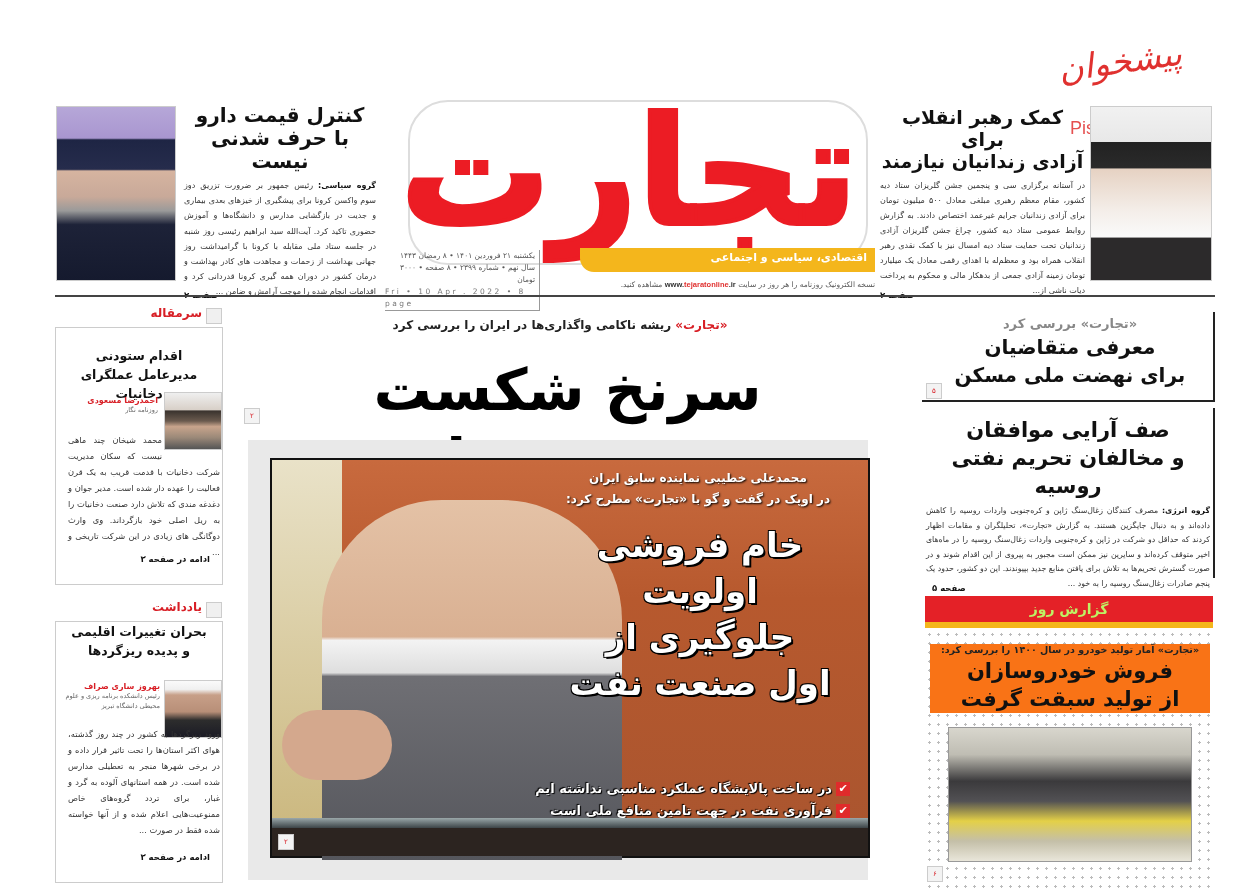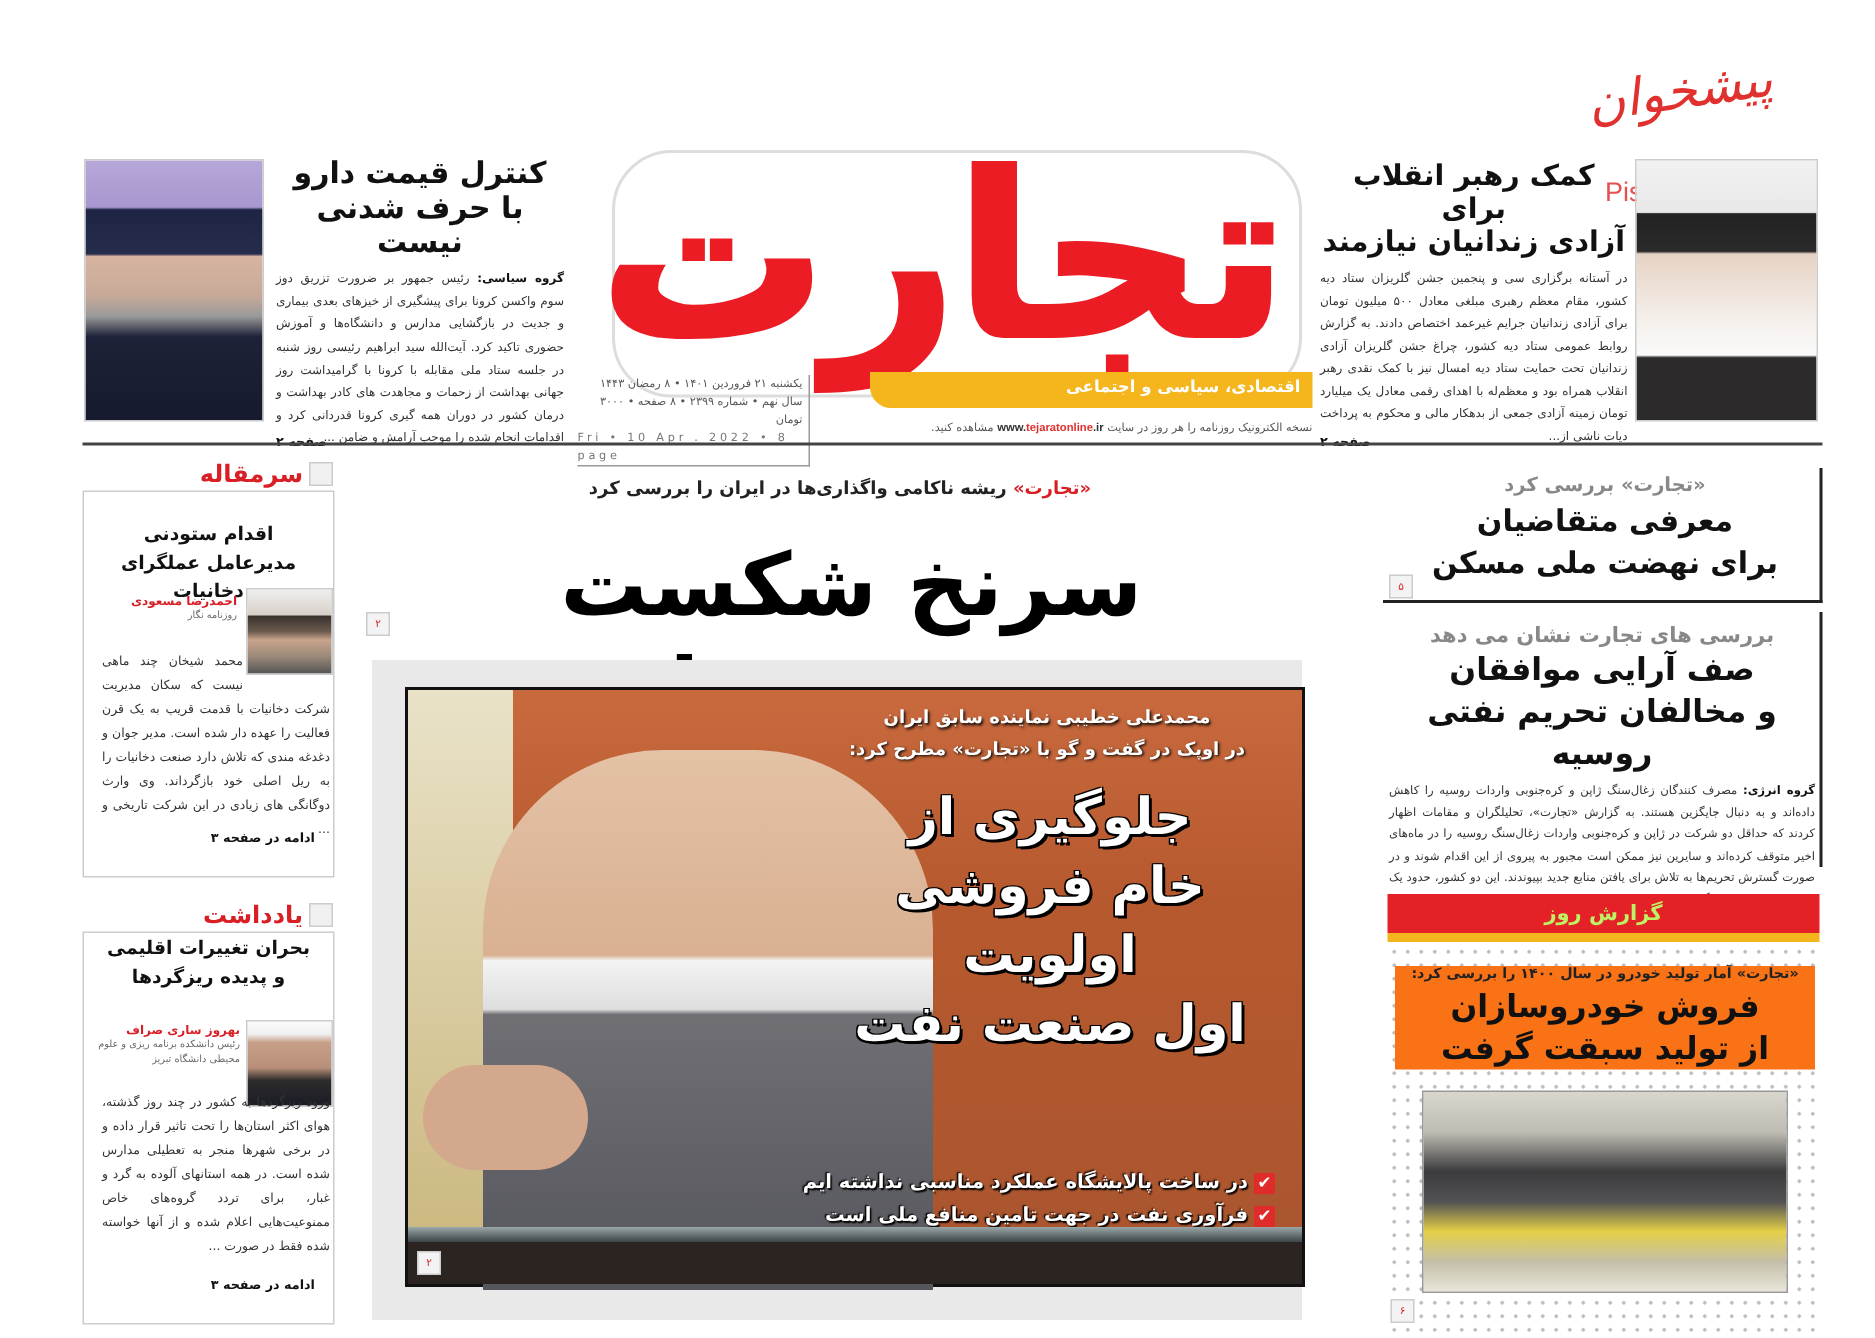--- a/index.html
+++ b/index.html
@@ -31,21 +31,21 @@
   .story-title { font-weight: bold; color: #111; line-height: 22px; }
   .body-text { font-size: 8.5px; line-height: 15.5px; color: #333; text-align: justify; }
   .lead { font-weight: bold; color: #111; }
   .pageref { font-weight: bold; font-size: 8.5px; color: #111; }
 
   .photo { background: #ccc; border: 1px solid #ccc; overflow: hidden; }
   .photo-khamenei { left: 1090px; top: 106px; width: 122px; height: 175px; background: linear-gradient(180deg, #f1f1f1 0%, #e8e8e8 20%, #222 20.5%, #2a2a2a 35%, #e6d2c3 36%, #f4eee9 60%, #fafafa 75%, #2c2a2b 76%); }
   .photo-raisi { left: 56px; top: 106px; width: 120px; height: 175px; background: linear-gradient(180deg, #b6a7d8 0%, #a996d0 18%, #1e2544 19%, #262c4c 36%, #d6b4a0 37%, #c8a999 52%, #9a9a9a 60%, #1d2238 68%, #151a2e 100%); }
 
   
-  .sec-label { font-size: 16px; font-weight: bold; color: #d81f26; }
+  .sec-label { font-size: 12px; font-weight: bold; color: #d81f26; }
   .sec-box { width: 16px; height: 16px; border: 1px solid #ccc; background: #f0f0f0; }
   .col-box { border: 1px solid #ccc; background: #fff; }
   .author-photo { background: linear-gradient(180deg, #efefef 0%, #d8d0c8 30%, #3a332e 32%, #6a5a4e 50%, #c8a48c 60%, #9a8878 80%, #555 100%); border: 1px solid #ccc; }
   .author-photo2 { background: linear-gradient(180deg, #fafafa 0%, #f0f0f0 15%, #c79f88 25%, #b88f78 55%, #2d2d2d 70%, #1b1b25 100%); border: 1px solid #ccc; }
   .author-name { font-size: 8px; font-weight: bold; color: #d81f26; }
   .author-role { font-size: 6.5px; color: #666; line-height: 10px; }
 
   
   .kicker { font-size: 12px; font-weight: bold; color: #222; }
   .kicker .red { color: #d81f26; }
@@ -179,22 +179,22 @@
 <div class="abs photo-frame"></div>
 <div class="abs photo-main">
   <div class="wall-left"></div>
   <div class="person"></div>
   <div class="hand"></div>
   <div class="overlay-kicker">
     <div>محمدعلی خطیبی نماینده سابق ایران</div>
     <div>در اوپک در گفت و گو با «تجارت» مطرح کرد:</div>
   </div>
   <div class="overlay-head">
+    <div>خام فروشی اولویت</div>
     <div>جلوگیری از</div>
-    <div>خام فروشی اولویت</div>
     <div>اول صنعت نفت</div>
   </div>
   <div class="bullets">
     <div class="bullet-row">
       <span class="check">✔</span>
       <span>در ساخت پالایشگاه عملکرد مناسبی نداشته ایم</span>
     </div>
     <div class="bullet-row">
       <span class="check">✔</span>
       <span>فرآوری نفت در جهت تامین منافع ملی است</span>
@@ -212,21 +212,20 @@
 <div class="abs rtl ctr" style="left:930px; top:316px; width:280px;">
   <div class="right-kicker ctr">«تجارت» بررسی کرد</div>
   <div class="right-head ctr" style="margin-top:2px;">
     <div>معرفی متقاضیان</div>
     <div>برای نهضت ملی مسکن</div>
   </div>
 </div>
 <div class="abs pg-badge" style="left:926px; top:383px;">۵</div>
 
 <div class="abs rtl" style="left:926px; top:416px; width:284px;">
-  <div class="right-kicker ctr" style="font-size:14px;">بررسی های تجارت نشان می دهد</div>
   <div class="right-head ctr" style="font-size:21px; line-height:28px;">
     <div>صف آرایی موافقان</div>
     <div>و مخالفان تحریم نفتی روسیه</div>
   </div>
   <div class="body-text" style="margin-top:4px; font-size:7.8px; line-height:14.5px;">
     <span class="lead">گروه انرژی:</span>
     <span>مصرف کنندگان زغال‌سنگ ژاپن و کره‌جنوبی واردات روسیه را کاهش داده‌اند و به دنبال جایگزین هستند. به گزارش «تجارت»، تحلیلگران و مقامات اظهار کردند که حداقل دو شرکت در ژاپن و کره‌جنوبی واردات زغال‌سنگ روسیه را در ماه‌های اخیر متوقف کرده‌اند و سایرین نیز ممکن است مجبور به پیروی از این اقدام شوند و در صورت گسترش تحریم‌ها به تلاش برای یافتن منابع جدید بپیوندند. این دو کشور، حدود یک پنجم صادرات زغال‌سنگ روسیه را به خود ...</span>
   </div>
   <div class="pageref" style="position:absolute; left:6px; bottom:-2px;">صفحه ۵</div>
 </div>

